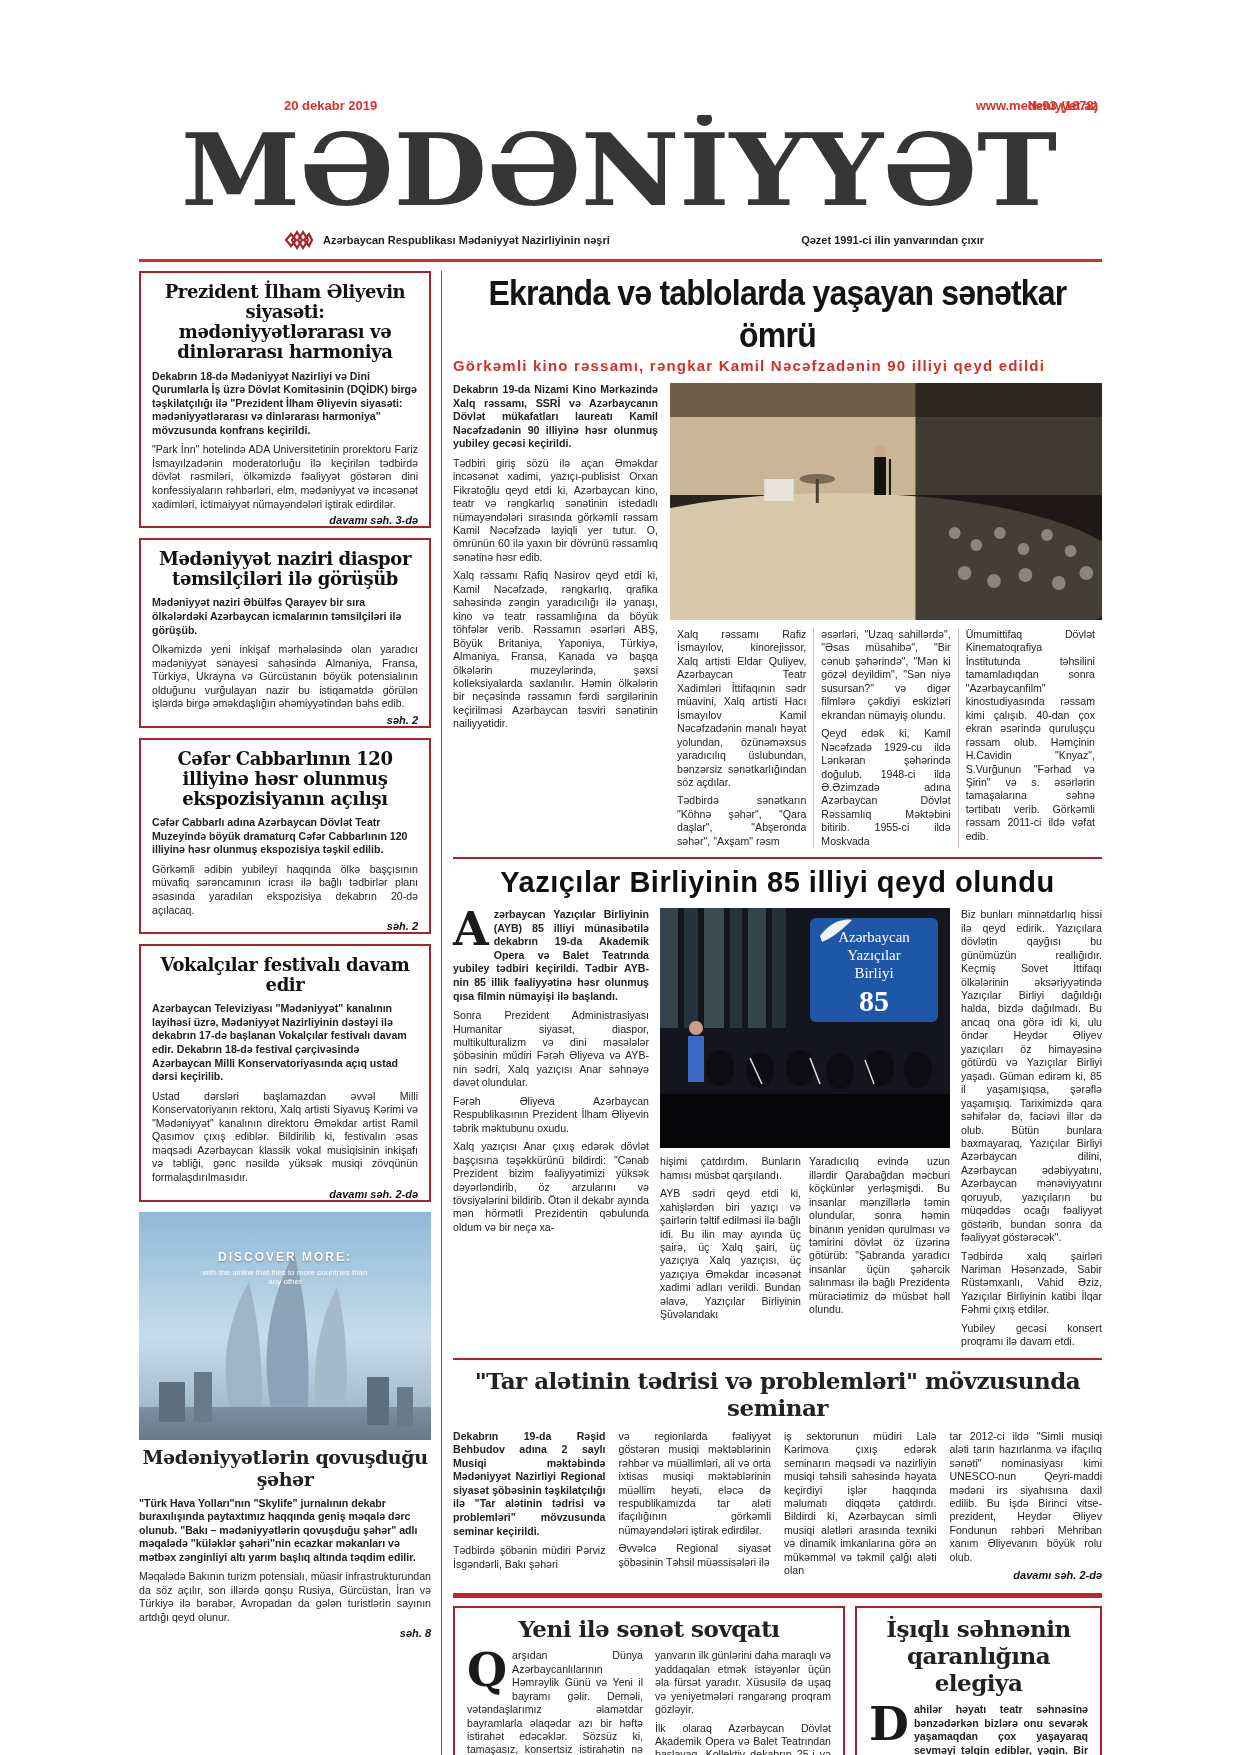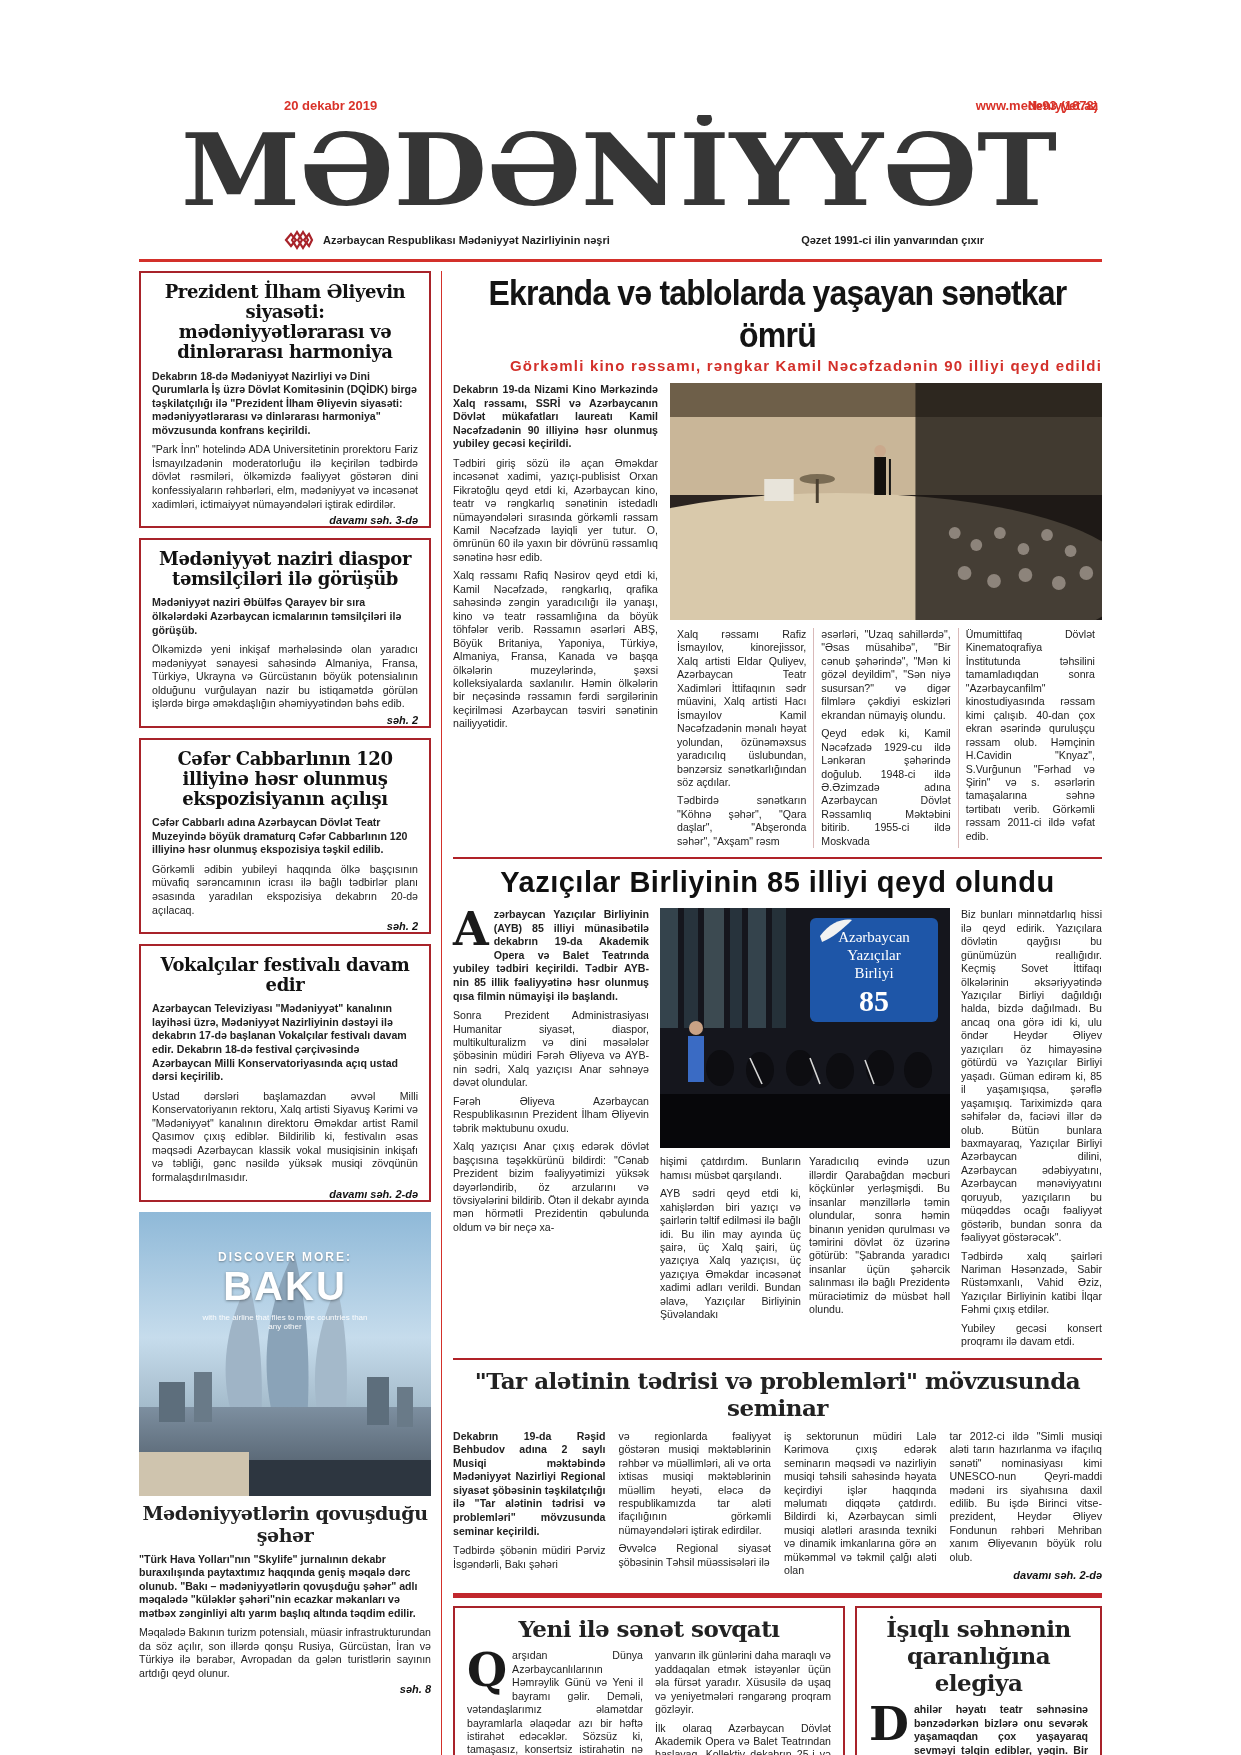--- a/index.html
+++ b/index.html
@@ -25,33 +25,33 @@
 
   
   .sbox { border:2px solid #a8232a; padding:9px 11px 0; margin-bottom:10px; background:#fff; }
   .sbox h2 { font-family:"DejaVu Serif", serif; font-weight:bold; font-size:18px; line-height:1.12;
     text-align:center; color:#121212; letter-spacing:-0.4px; margin-bottom:7px; }
   .lead { font-weight:bold; font-size:10.6px; line-height:1.28; margin-bottom:6px; }
   .bodytx { font-size:10.6px; line-height:1.28; text-align:justify; }
   .more { text-align:right; font-size:11px; font-weight:bold; font-style:italic; color:#111; margin-top:3px; }
 
   
-  .ad { position:relative; height:284px; overflow:hidden; margin-bottom:6px; }
+  .ad { position:relative; height:228px; overflow:hidden; margin-bottom:6px; }
   .ad svg { position:absolute; inset:0; }
   .ad .ad-text { position:absolute; top:38px; width:100%; text-align:center; color:#fff; z-index:2; }
   .ad .kicker { font-size:12px; letter-spacing:2px; font-weight:bold; text-shadow:0 1px 2px rgba(0,0,0,.35); }
   .ad .big { font-size:40px; font-weight:bold; letter-spacing:2px; text-shadow:0 1px 3px rgba(0,0,0,.4); }
   .ad .tag { font-size:8px; width:60%; margin:4px auto 0; opacity:.95; }
   .city h2 { font-family:"DejaVu Serif", serif; font-weight:bold; font-size:19px; text-align:center;
     letter-spacing:-0.4px; margin:4px 0 7px; }
 
   
   .mainHead { font-size:32px; font-weight:bold; letter-spacing:-0.8px; text-align:center; color:#141414;
     transform:scaleY(1.12); transform-origin:top; margin:2px 0 10px; }
-  .subHead { font-size:15px; font-weight:bold; color:#d3302a; text-align:right; letter-spacing:1.2px; margin-bottom:9px; }
+  .subHead { font-size:15px; font-weight:bold; color:#d3302a; text-align:left; letter-spacing:1.2px; margin-bottom:9px; }
 
   .art1 { display:flex; gap:12px; }
   .art1-left { width:205px; flex:none; }
   .art1-right { flex:1; }
   .photo { width:100%; display:block; }
   .cols3 { display:flex; gap:0; margin-top:8px; }
   .cols3 > div { flex:1; padding:0 7px; }
   .cols3 > div + div { border-left:1px solid #d9b9b9; }
   .bodytx p + p, .art-col p + p { margin-top:5px; }
 
@@ -170,21 +170,20 @@
           <rect y="195" width="292" height="105" fill="url(#cityg)"></rect>
           <rect x="20" y="170" width="26" height="40" fill="#5d6e7c"></rect>
           <rect x="55" y="160" width="18" height="50" fill="#697a88"></rect>
           <rect x="228" y="165" width="22" height="48" fill="#5d6e7c"></rect>
           <rect x="258" y="175" width="16" height="40" fill="#697a88"></rect>
           <rect y="248" width="292" height="52" fill="#2d3640"></rect>
           <rect y="240" width="110" height="60" fill="#cfc4ae"></rect>
         </svg>
         <div class="ad-text">
           <div class="kicker">DISCOVER MORE:</div>
-          <div class="big">BAKU</div>
           <div class="tag">with the airline that flies to more countries than any other</div>
         </div>
       </div>
 
       <article class="city">
         <h2>Mədəniyyətlərin qovuşduğu şəhər</h2>
         <p class="lead">"Türk Hava Yolları"nın "Skylife" jurnalının dekabr buraxılışında paytaxtımız haqqında geniş məqalə dərc olunub. "Bakı – mədəniyyətlərin qovuşduğu şəhər" adlı məqalədə "küləklər şəhəri"nin ecazkar məkanları və mətbəx zənginliyi altı yarım başlıq altında təqdim edilir.</p>
         <p class="bodytx">Məqalədə Bakının turizm potensialı, müasir infrastrukturundan da söz açılır, son illərdə qonşu Rusiya, Gürcüstan, İran və Türkiyə ilə bərabər, Avropadan da gələn turistlərin sayının artdığı qeyd olunur.</p>
         <p class="more">səh. 8</p>
       </article>

